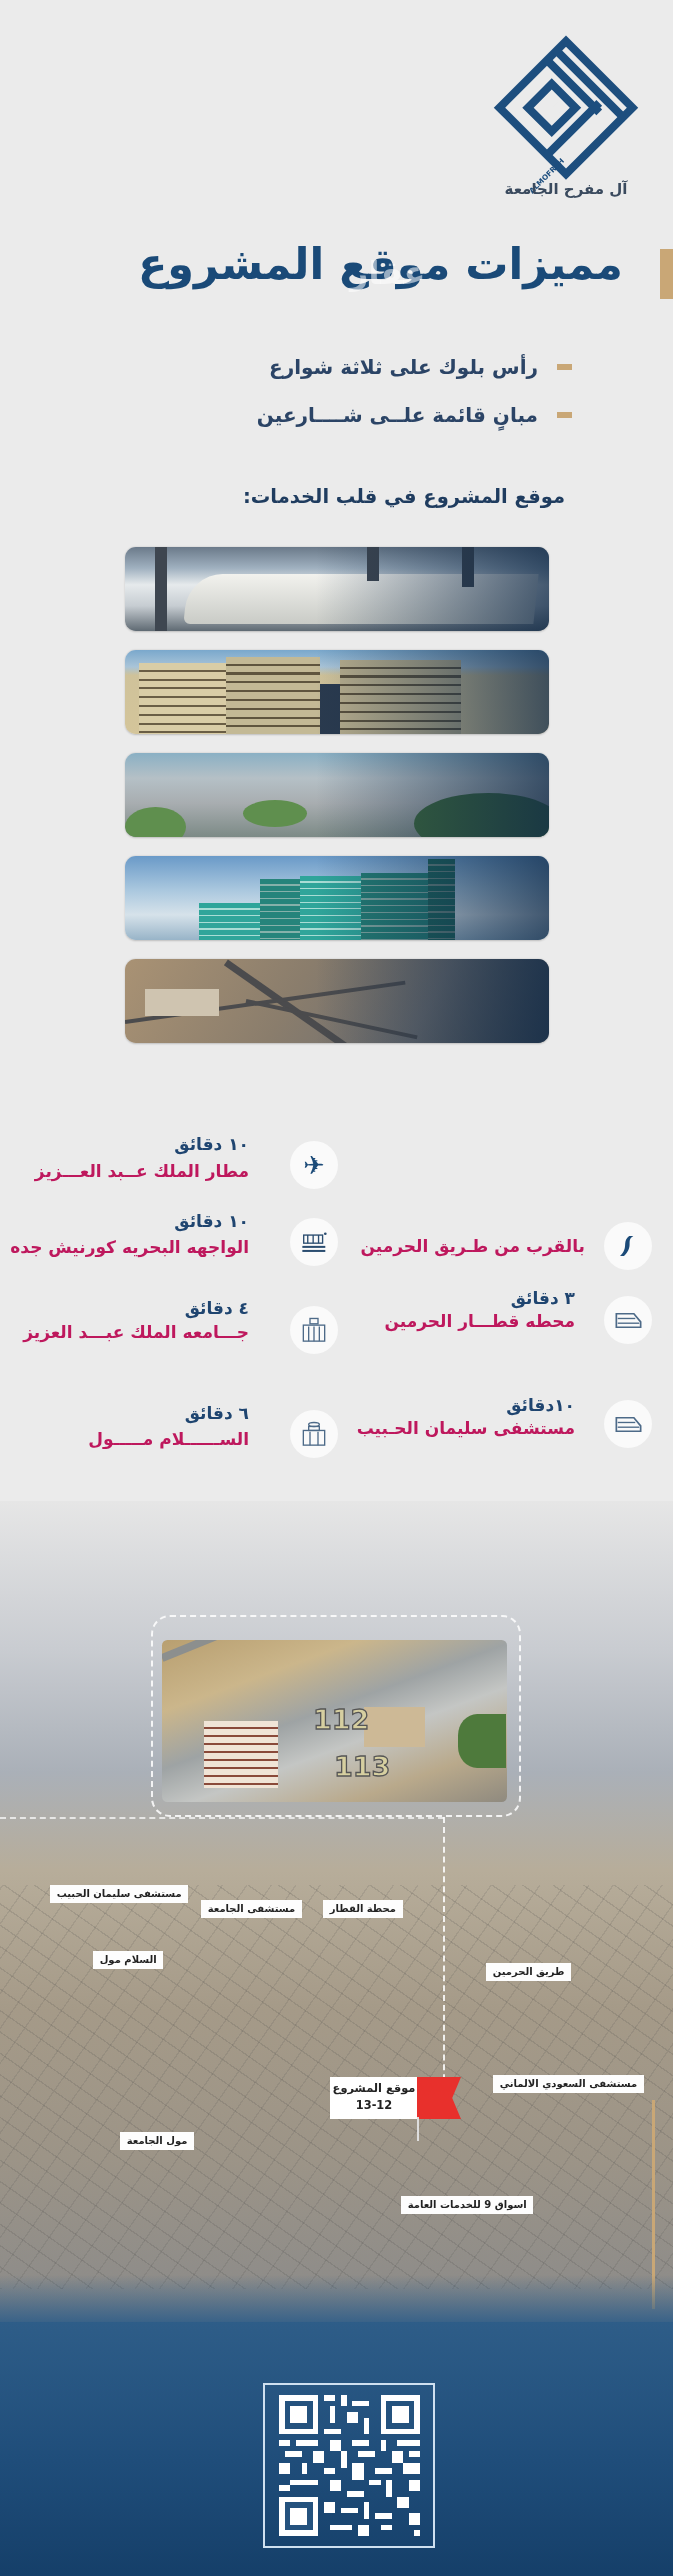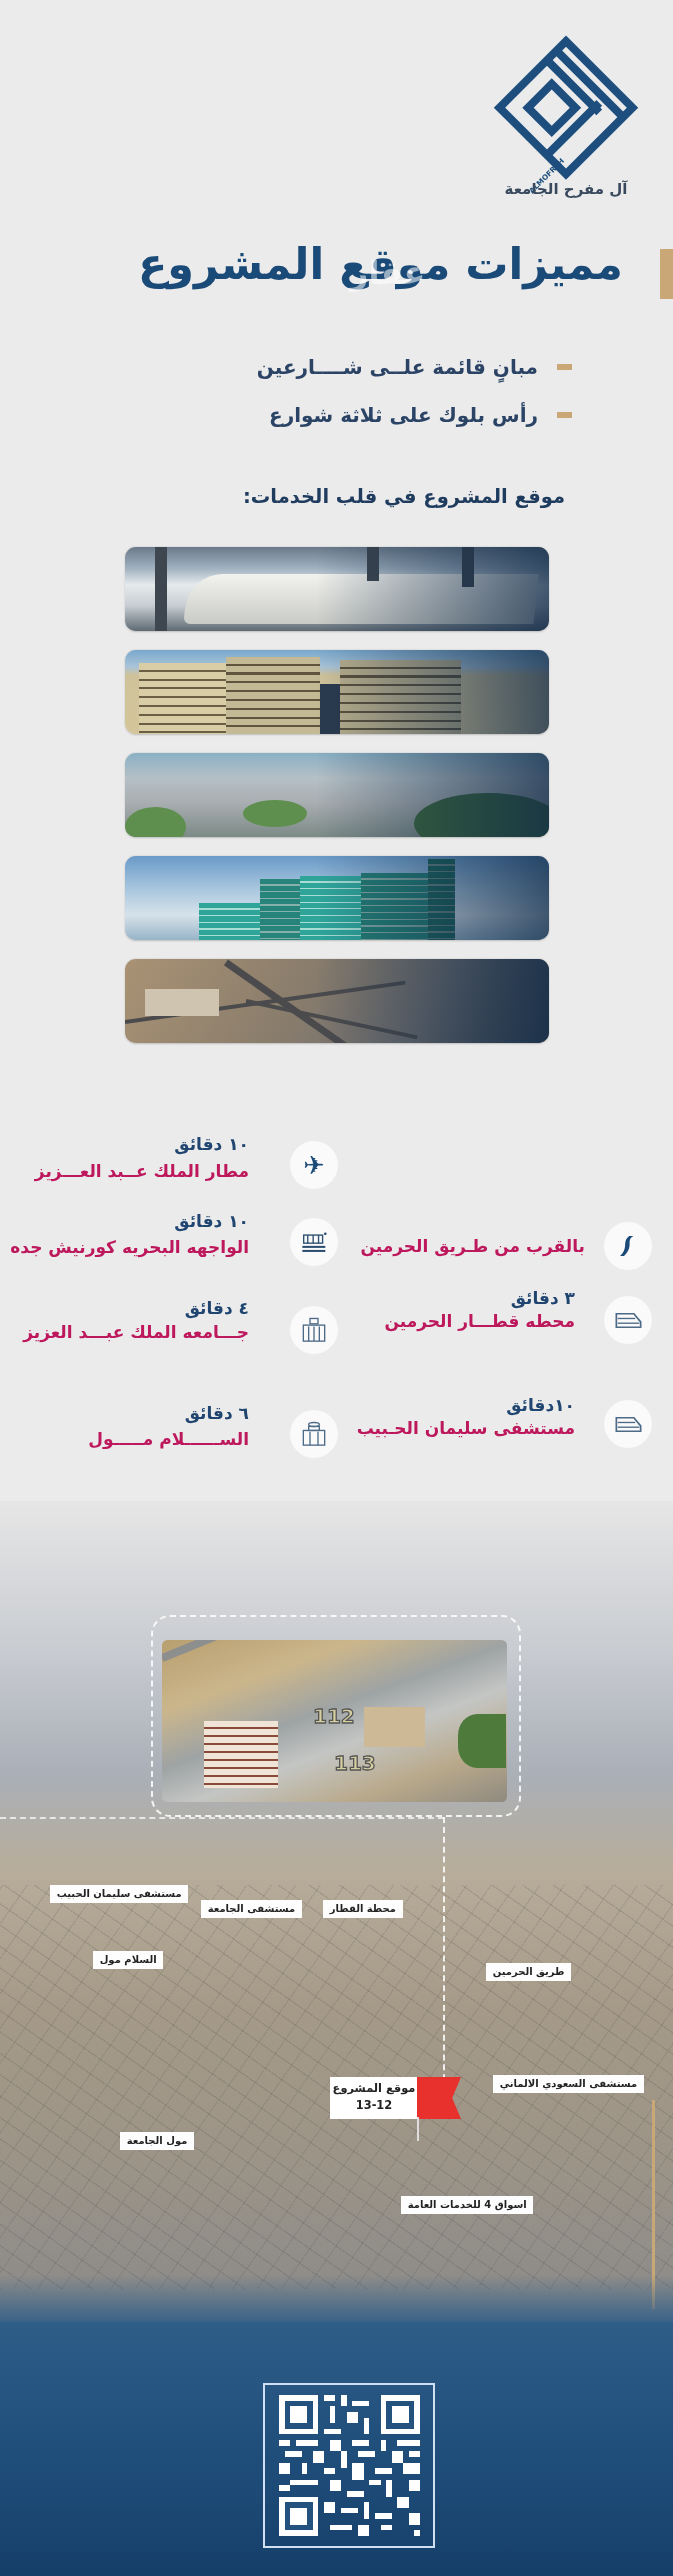--- a/index.html
+++ b/index.html
@@ -52,21 +52,21 @@
   
   .map-bg { position: absolute; left: 0; top: 1501px; width: 673px; height: 821px;
     background: linear-gradient(180deg, #e6e6e6 0%, #c9ccd1 18%, #aab0b8 33%, #b7ad9a 45%, #a59a88 62%, #9c9487 80%, #8a8a8a 100%); }
   .map-texture { position: absolute; left: 0; top: 1885px; width: 673px; height: 404px;
     background:
       repeating-linear-gradient(35deg, rgba(70,70,70,.18) 0 1.3px, transparent 1.3px 17.5px),
       repeating-linear-gradient(-55deg, rgba(70,70,70,.14) 0 1.3px, transparent 1.3px 20px); opacity:.9; }
   .aerial-frame { position: absolute; left: 151px; top: 1615px; width: 370px; height: 202px; border: 2px dashed rgba(255,255,255,.85); border-radius: 19px; }
   .aerial-photo { position: absolute; left: 162px; top: 1640px; width: 345px; height: 162px; border-radius: 5.4px;
     background: linear-gradient(160deg,#b89f70 0%,#cbb68b 25%,#9ea3a4 45%,#c4c6c4 60%,#b9a98b 80%,#8f8a7f 100%); overflow: hidden; }
-  .aerial-photo .num { position: absolute; font-size: 20px; font-weight: bold; color: #d6cfa0; -webkit-text-stroke: 1.3px #555; }
+  .aerial-photo .num { position: absolute; font-size: 27px; font-weight: bold; color: #d6cfa0; -webkit-text-stroke: 1.3px #555; }
   .aerial-photo .tower { position: absolute; left: 42px; top: 81px; width: 74px; height: 67px; background: repeating-linear-gradient(180deg,#f0e4d6 0 6px,#8a4a3a 6px 8px); }
   .vline { position: absolute; left: 443px; top: 1817px; width: 0; height: 283px; border-left: 2px dashed rgba(255,255,255,.85); }
   .hline { position: absolute; left: 0; top: 1817px; width: 444px; height: 0; border-top: 2px dashed rgba(255,255,255,.7); }
 
   .maplabel { position: absolute; background: #fdfdfd; color: #222; font-size: 10px; font-weight: bold; padding: 3.4px 6.7px; white-space: nowrap; }
   .project-label { position: absolute; left: 330px; top: 2077px; width: 88px; height: 42px; background: #fff; color: #222; font-size: 11.4px; font-weight: bold; text-align: center; padding-top: 2.7px; line-height: 17.5px; }
   .flag { position: absolute; left: 417px; top: 2077px; width: 44px; height: 42px; background: #e8302c;
     clip-path: polygon(0 0,100% 0,80% 50%,100% 100%,0 100%); }
   .flagpole { position: absolute; left: 417px; top: 2117px; width: 2px; height: 23.6px; background: #ddd; }
   .gold-line { position: absolute; left: 652px; top: 2100px; width: 2.7px; height: 209px; background: #c9a776; }
@@ -97,25 +97,25 @@
     <div class="logo-caption">آل مفرح الجامعة</div>
   </div>
 
   <div class="title-bar"></div>
   <div class="title">مميزات موقع المشروع</div>
   <div class="watermark">عقار</div>
 
   <div class="features">
     <div class="feature">
       <span class="bullet"></span>
-      <span class="txt">مبانٍ قائمة علــى شــــارعين</span>
+      <span class="txt">رأس بلوك على ثلاثة شوارع</span>
     </div>
     <div class="feature">
       <span class="bullet"></span>
-      <span class="txt">رأس بلوك على ثلاثة شوارع</span>
+      <span class="txt">مبانٍ قائمة علــى شــــارعين</span>
     </div>
   </div>
   <div class="subhead">موقع المشروع في قلب الخدمات:</div>
 
   <div class="photos">
     <div class="photo p-train">
       <div class="car"></div>
       <div class="pillar" style="left:30px"></div>
       <div class="pillar" style="left:242px;height:34px"></div>
       <div class="pillar" style="left:337px;height:40px"></div>
@@ -253,21 +253,21 @@
   <div class="hline"></div>
   <div class="vline"></div>
 
   <div class="maplabel" style="left:50px;top:1885px">مستشفى سليمان الحبيب</div>
   <div class="maplabel" style="left:201px;top:1900px">مستشفى الجامعة</div>
   <div class="maplabel" style="left:323px;top:1900px">محطة القطار</div>
   <div class="maplabel" style="left:486px;top:1963px">طريق الحرمين</div>
   <div class="maplabel" style="left:93px;top:1951px">السلام مول</div>
   <div class="maplabel" style="left:120px;top:2132px">مول الجامعة</div>
   <div class="maplabel" style="left:493px;top:2075px">مستشفى السعودي الالماني</div>
-  <div class="maplabel" style="left:401px;top:2196px">اسواق 4 للخدمات العامة</div>
+  <div class="maplabel" style="left:401px;top:2196px">اسواق 9 للخدمات العامة</div>
 
   <div class="project-label">
     <div>موقع المشروع</div>
     <div style="direction:ltr">13-12</div>
   </div>
   <div class="flag"></div>
   <div class="flagpole"></div>
   <div class="gold-line"></div>
 
   <div class="footer-fade"></div>

